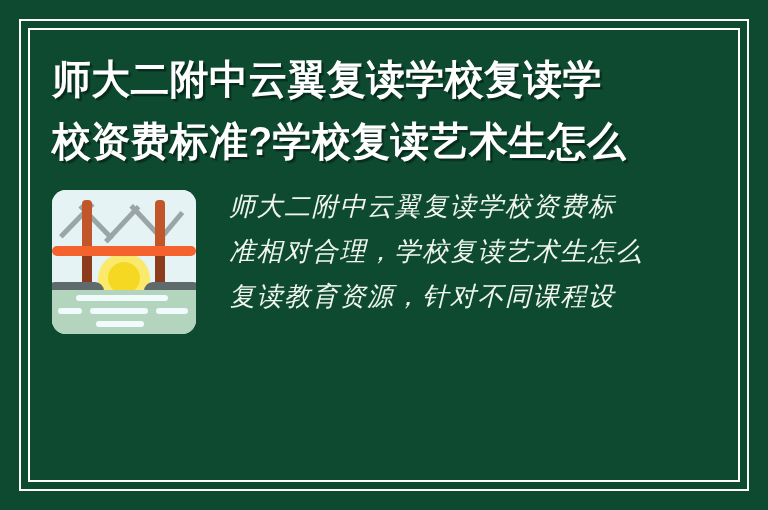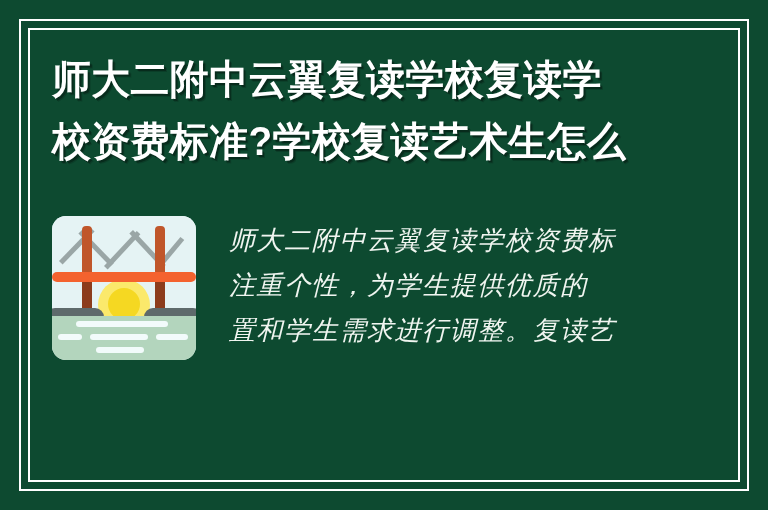--- a/index.html
+++ b/index.html
@@ -54,24 +54,24 @@
        2px 2px 0 rgba(0,0,0,0.30),
        3px 3px 0 rgba(0,0,0,0.16);
     transform: scaleX(0.97);
     transform-origin: left center;
   }
 
   
   .content {
     position: absolute;
     left: 52px;
-    top: 208px;
+    top: 182px;
     width: 664px;
     display: flex;
-    align-items: center;
+    align-items: flex-start;
   }
 
   
   .illustration {
     position: relative;
     width: 144px;
     height: 144px;
     flex: 0 0 144px;
     margin-top: 8px;
     border-radius: 14px;
@@ -233,17 +233,17 @@
       <div class="wave w1"></div>
       <div class="wave w2"></div>
       <div class="wave w3"></div>
       <div class="wave w4"></div>
       <div class="wave w5"></div>
     </div>
   </div>
 
   <div class="body-copy">
     <div class="body-line">师大二附中云翼复读学校资费标</div>
-    <div class="body-line">注重个性，为学生提供优质的</div>
-    <div class="body-line">置和学生需求进行调整。复读艺</div>
+    <div class="body-line">准相对合理，学校复读艺术生怎么</div>
+    <div class="body-line">复读教育资源，针对不同课程设</div>
   </div>
 
 </div>
 
 </body></html>

